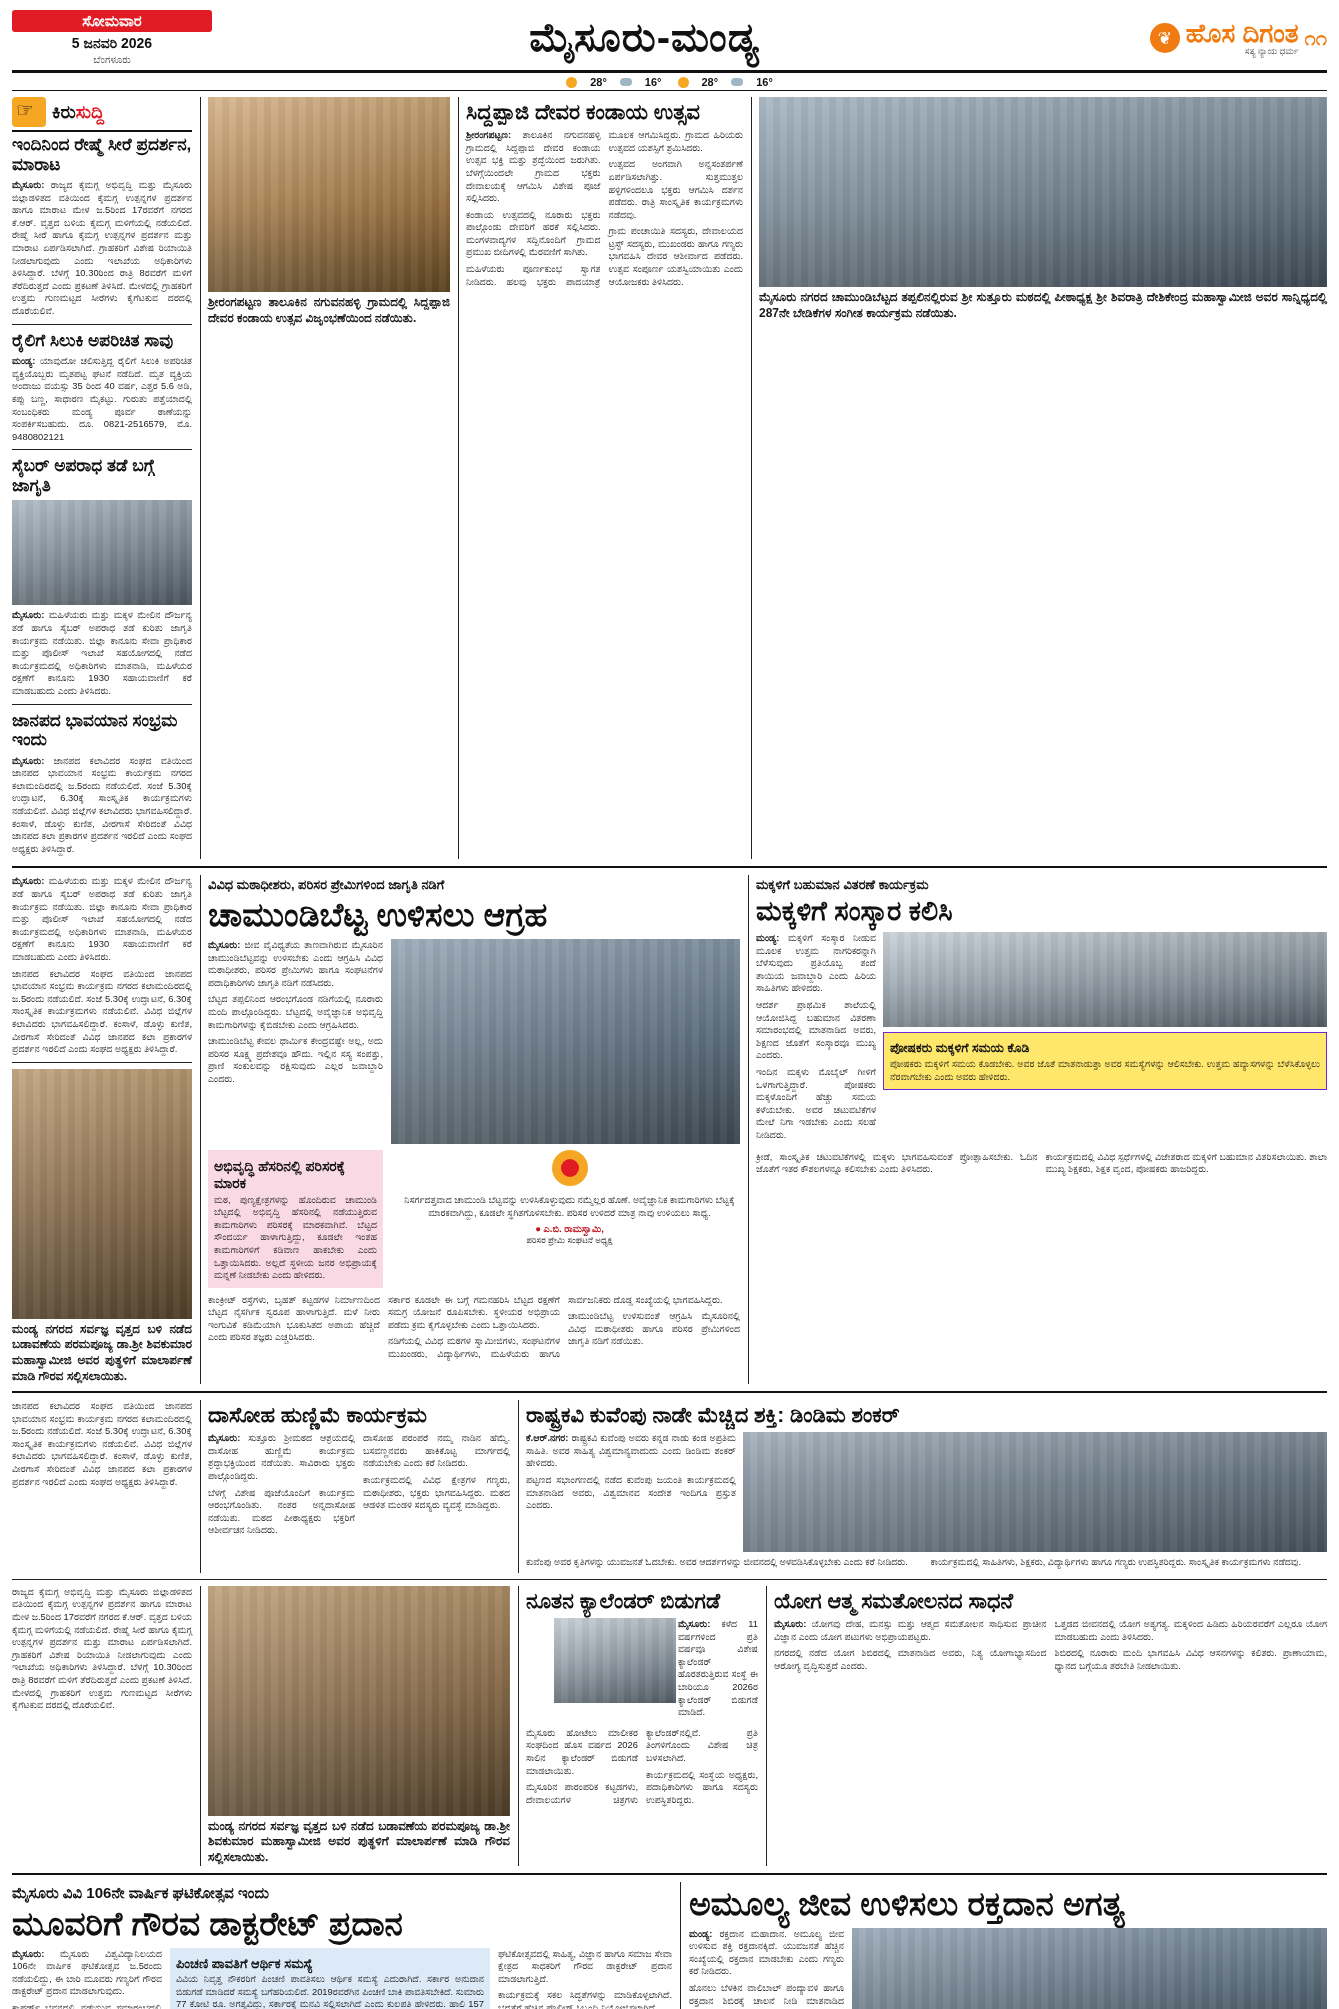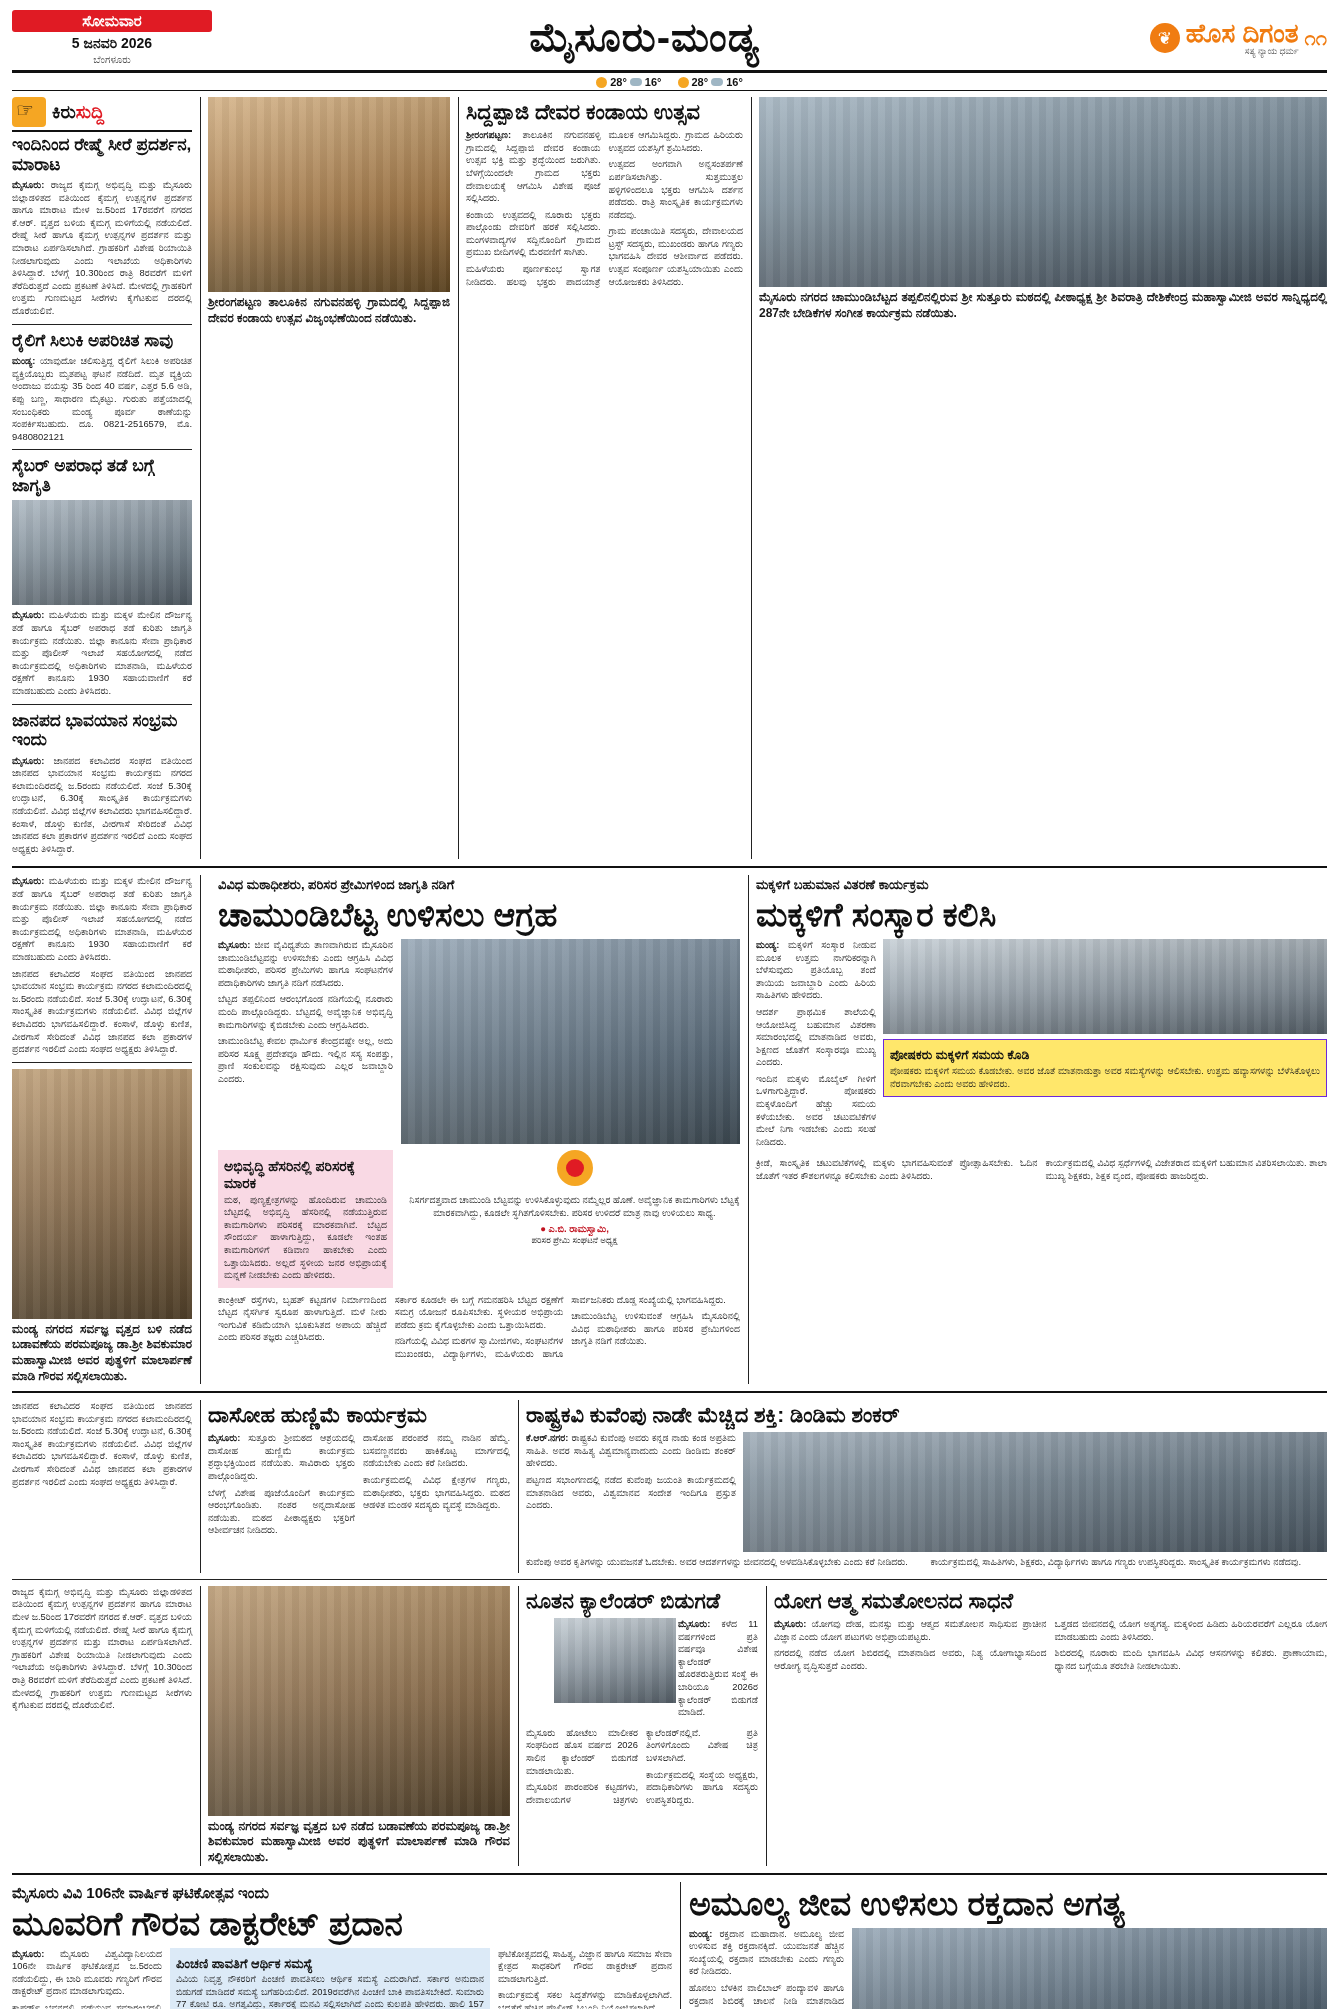--- a/index.html
+++ b/index.html
@@ -13,34 +13,34 @@
   .mast-date{font-size:14px;font-weight:bold;margin-top:3px;}
   .mast-city{font-size:10px;color:#444;margin-top:2px;}
   .mast-center{flex:1;text-align:center;}
   .mast-title{font-size:40px;font-weight:bold;letter-spacing:1px;}
   .mast-right{width:250px;display:flex;align-items:center;justify-content:flex-end;gap:6px;}
   .logo-badge{width:30px;height:30px;border-radius:50%;background:#f07c11;display:flex;align-items:center;justify-content:center;color:#fff;font-size:17px;}
   .logo-text{color:#f07c11;font-size:26px;font-weight:bold;line-height:1;}
   .logo-sub{font-size:9px;color:#444;text-align:right;}
   .logo-num{color:#f07c11;font-size:20px;font-weight:bold;text-align:right;}
   .weather{display:flex;gap:16px;justify-content:center;font-size:11px;padding:3px 0 2px 0;border-bottom:1px solid #111;}
-  .weather .w{display:flex;align-items:center;gap:3px;}
+  .weather .w{display:flex;align-items:center;gap:13px;}
   .sun{width:11px;height:11px;border-radius:50%;background:#f5a623;display:inline-block;}
   .cloud{width:12px;height:8px;border-radius:5px;background:#9fb6c4;display:inline-block;}
 
   
   .cols{display:flex;gap:8px;margin-top:6px;}
   .col{box-sizing:border-box;}
   .vline{border-left:1px solid #222;}
   .hline{border-top:1px solid #222;margin:6px 0;}
   .hline-thick{border-top:2px solid #111;margin:7px 0;}
 
   h2.head{font-size:21px;line-height:1.15;font-weight:bold;margin:3px 0 5px 0;}
   h2.head.sm{font-size:17px;}
-  h2.head.xl{font-size:33px;}
+  h2.head.xl{font-size:27px;}
   h2.head.xxl{font-size:33px;}
   h3.kicker{font-size:13px;font-weight:bold;margin:2px 0;line-height:1.2;}
   .body{font-size:9.4px;line-height:1.34;text-align:justify;color:#1a1a1a;}
   .body p{margin:0 0 4px 0;}
   .lead{font-weight:bold;}
   .cap{font-size:12px;line-height:1.3;text-align:justify;font-weight:bold;margin-top:3px;color:#1a1a1a;}
   .two{column-count:2;column-gap:8px;}
   .three{column-count:3;column-gap:8px;}
 
   
@@ -181,21 +181,21 @@
       <div class="body">
         <p><span class="lead">ಮೈಸೂರು:</span>
            <span>ಮಹಿಳೆಯರು ಮತ್ತು ಮಕ್ಕಳ ಮೇಲಿನ ದೌರ್ಜನ್ಯ ತಡೆ ಹಾಗೂ ಸೈಬರ್ ಅಪರಾಧ ತಡೆ ಕುರಿತು ಜಾಗೃತಿ ಕಾರ್ಯಕ್ರಮ ನಡೆಯಿತು. ಜಿಲ್ಲಾ ಕಾನೂನು ಸೇವಾ ಪ್ರಾಧಿಕಾರ ಮತ್ತು ಪೊಲೀಸ್ ಇಲಾಖೆ ಸಹಯೋಗದಲ್ಲಿ ನಡೆದ ಕಾರ್ಯಕ್ರಮದಲ್ಲಿ ಅಧಿಕಾರಿಗಳು ಮಾತನಾಡಿ, ಮಹಿಳೆಯರ ರಕ್ಷಣೆಗೆ ಕಾನೂನು 1930 ಸಹಾಯವಾಣಿಗೆ ಕರೆ ಮಾಡಬಹುದು ಎಂದು ತಿಳಿಸಿದರು.</span></p>
         <p>ಜಾನಪದ ಕಲಾವಿದರ ಸಂಘದ ವತಿಯಿಂದ ಜಾನಪದ ಭಾವಯಾನ ಸಂಭ್ರಮ ಕಾರ್ಯಕ್ರಮ ನಗರದ ಕಲಾಮಂದಿರದಲ್ಲಿ ಜ.5ರಂದು ನಡೆಯಲಿದೆ. ಸಂಜೆ 5.30ಕ್ಕೆ ಉದ್ಘಾಟನೆ, 6.30ಕ್ಕೆ ಸಾಂಸ್ಕೃತಿಕ ಕಾರ್ಯಕ್ರಮಗಳು ನಡೆಯಲಿವೆ. ವಿವಿಧ ಜಿಲ್ಲೆಗಳ ಕಲಾವಿದರು ಭಾಗವಹಿಸಲಿದ್ದಾರೆ. ಕಂಸಾಳೆ, ಡೊಳ್ಳು ಕುಣಿತ, ವೀರಗಾಸೆ ಸೇರಿದಂತೆ ವಿವಿಧ ಜಾನಪದ ಕಲಾ ಪ್ರಕಾರಗಳ ಪ್ರದರ್ಶನ ಇರಲಿದೆ ಎಂದು ಸಂಘದ ಅಧ್ಯಕ್ಷರು ತಿಳಿಸಿದ್ದಾರೆ.</p>
       </div>
       <div class="hline"></div>
       <div class="ph p3" style="height:250px;"></div>
       <div class="cap">ಮಂಡ್ಯ ನಗರದ ಸರ್ವಜ್ಞ ವೃತ್ತದ ಬಳಿ ನಡೆದ ಬಡಾವಣೆಯ ಪರಮಪೂಜ್ಯ ಡಾ.ಶ್ರೀ ಶಿವಕುಮಾರ ಮಹಾಸ್ವಾಮೀಜಿ ಅವರ ಪುತ್ಥಳಿಗೆ ಮಾಲಾರ್ಪಣೆ ಮಾಡಿ ಗೌರವ ಸಲ್ಲಿಸಲಾಯಿತು.</div>
     </div>
 
-    <div class="col vline" style="width:540px;padding-left:17px;">
+    <div class="col vline" style="width:540px;padding-left:7px;">
       <h3 class="kicker">ವಿವಿಧ ಮಠಾಧೀಶರು, ಪರಿಸರ ಪ್ರೇಮಿಗಳಿಂದ ಜಾಗೃತಿ ನಡಿಗೆ</h3>
       <h2 class="head xxl">ಚಾಮುಂಡಿಬೆಟ್ಟ ಉಳಿಸಲು ಆಗ್ರಹ</h2>
 
       <div style="display:flex;gap:8px;">
         <div style="width:175px;">
           <div class="body">
             <p><span class="lead">ಮೈಸೂರು:</span>
                <span>ಜೀವ ವೈವಿಧ್ಯತೆಯ ತಾಣವಾಗಿರುವ ಮೈಸೂರಿನ ಚಾಮುಂಡಿಬೆಟ್ಟವನ್ನು ಉಳಿಸಬೇಕು ಎಂದು ಆಗ್ರಹಿಸಿ ವಿವಿಧ ಮಠಾಧೀಶರು, ಪರಿಸರ ಪ್ರೇಮಿಗಳು ಹಾಗೂ ಸಂಘಟನೆಗಳ ಪದಾಧಿಕಾರಿಗಳು ಜಾಗೃತಿ ನಡಿಗೆ ನಡೆಸಿದರು.</span></p>
             <p>ಬೆಟ್ಟದ ತಪ್ಪಲಿನಿಂದ ಆರಂಭಗೊಂಡ ನಡಿಗೆಯಲ್ಲಿ ನೂರಾರು ಮಂದಿ ಪಾಲ್ಗೊಂಡಿದ್ದರು. ಬೆಟ್ಟದಲ್ಲಿ ಅವೈಜ್ಞಾನಿಕ ಅಭಿವೃದ್ಧಿ ಕಾಮಗಾರಿಗಳನ್ನು ಕೈಬಿಡಬೇಕು ಎಂದು ಆಗ್ರಹಿಸಿದರು.</p>
             <p>ಚಾಮುಂಡಿಬೆಟ್ಟ ಕೇವಲ ಧಾರ್ಮಿಕ ಕೇಂದ್ರವಷ್ಟೇ ಅಲ್ಲ, ಅದು ಪರಿಸರ ಸೂಕ್ಷ್ಮ ಪ್ರದೇಶವೂ ಹೌದು. ಇಲ್ಲಿನ ಸಸ್ಯ ಸಂಪತ್ತು, ಪ್ರಾಣಿ ಸಂಕುಲವನ್ನು ರಕ್ಷಿಸುವುದು ಎಲ್ಲರ ಜವಾಬ್ದಾರಿ ಎಂದರು.</p>

